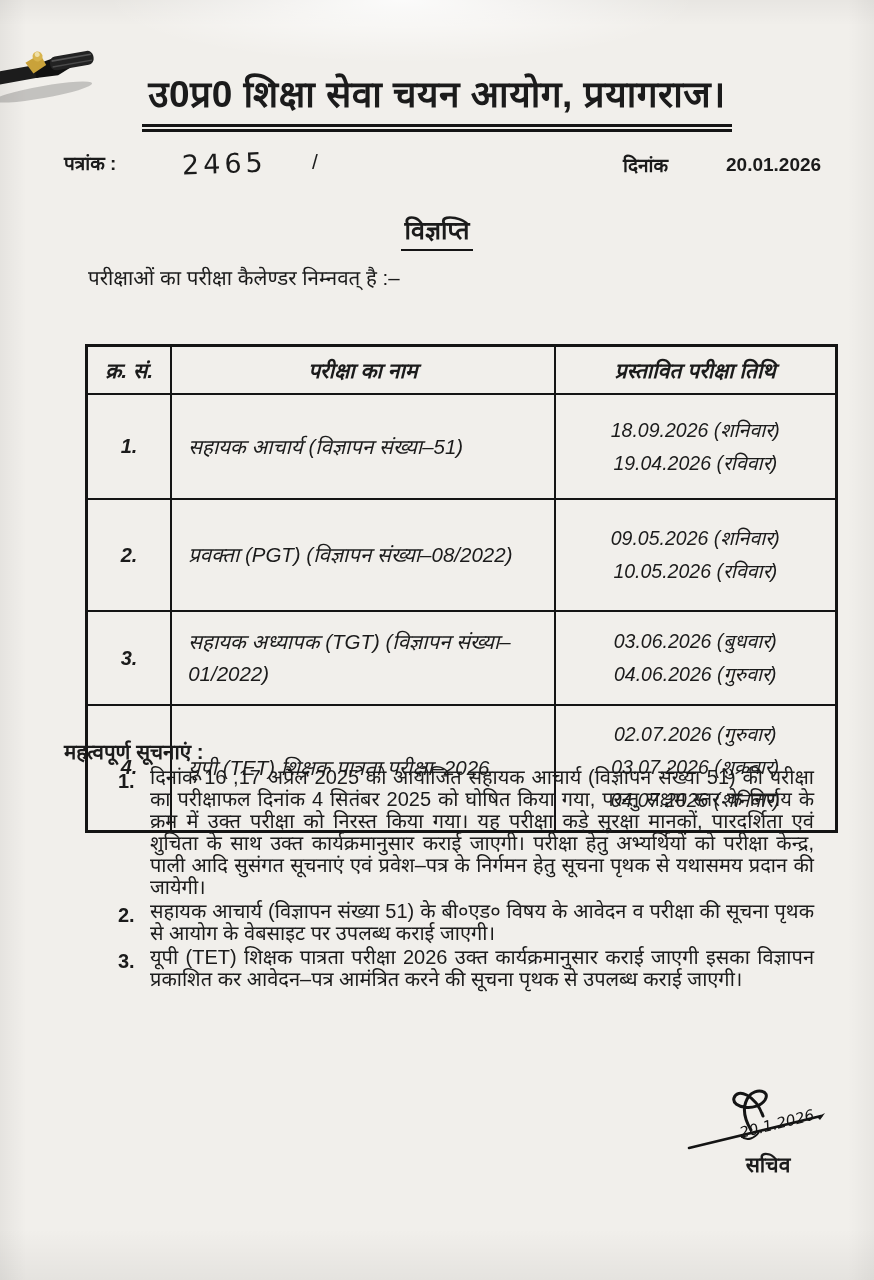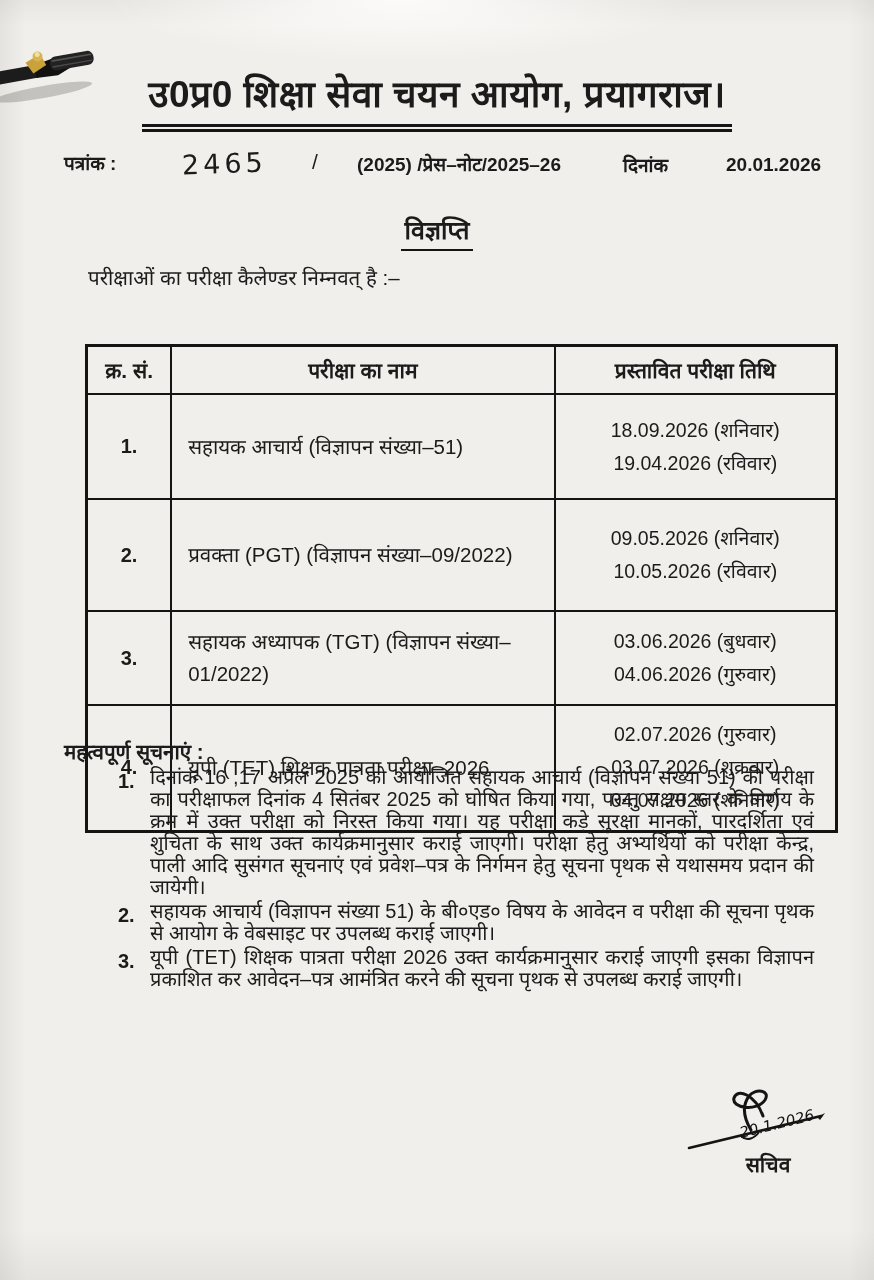--- a/index.html
+++ b/index.html
@@ -43,21 +43,21 @@
   .notice-heading{display:inline-block;font-size:25px;font-weight:bold;
     padding:0 4px 3px;border-bottom:2.5px solid #151515;}
 
   
   .intro{position:absolute;top:262px;left:88px;width:724px;font-size:20.5px;line-height:31px;}
   .intro-line1{text-align:justify;text-align-last:justify;}
   .intro-line2{text-align:left;}
 
   
   .cal-table{position:absolute;top:344px;left:85px;width:753px;border-collapse:collapse;
-    border:3px solid #141414;}
+    border:3px solid #141414;font-style:italic;}
   .cal-table th,.cal-table td{border:2.5px solid #141414;}
   .cal-table th{
     height:44px;font-size:21px;font-weight:bold;text-align:center;vertical-align:middle;
     background:
       radial-gradient(60px 18px at 22% 40%, rgba(110,190,190,.35), rgba(110,190,190,0) 70%),
       radial-gradient(70px 16px at 55% 70%, rgba(225,205,120,.35), rgba(225,205,120,0) 70%),
       radial-gradient(50px 14px at 80% 35%, rgba(150,200,195,.three 25), rgba(150,200,195,0) 70%),
       linear-gradient(180deg,#dcdbd7,#c8c7c3);
   }
   .col-sno{width:85px;}
@@ -104,21 +104,20 @@
   </svg>
 
   <div class="title-wrap">
     <span class="org-title">उ0प्र0 शिक्षा सेवा चयन आयोग, प्रयागराज।</span>
   </div>
 
   <div class="ref-row">
     <span class="ref-label">पत्रांक :</span>
     <span class="ref-number">2465</span>
     <span class="ref-slash">/</span>
-    <span class="ref-suffix">(2025) /प्रेस–नोट/2025–26</span>
     <span class="date-label">दिनांक</span>
     <span class="date-value">20.01.2026</span>
   </div>
 
   <div class="notice-heading-wrap">
     <span class="notice-heading">विज्ञप्ति</span>
   </div>
 
   <div class="intro">
     <div class="intro-line2">परीक्षाओं का परीक्षा कैलेण्डर निम्नवत् है :–</div>
@@ -141,21 +140,21 @@
       <tr class="r1">
         <td class="cell-sno">1.</td>
         <td class="cell-name">सहायक आचार्य (विज्ञापन संख्या–51)</td>
         <td class="cell-date">
           <div class="dline">18.09.2026 (शनिवार)</div>
           <div class="dline">19.04.2026 (रविवार)</div>
         </td>
       </tr>
       <tr class="r2">
         <td class="cell-sno">2.</td>
-        <td class="cell-name">प्रवक्ता (PGT) (विज्ञापन संख्या–09/2022)</td>
+        <td class="cell-name">प्रवक्ता (PGT) (विज्ञापन संख्या–08/2022)</td>
         <td class="cell-date">
           <div class="dline">09.05.2026 (शनिवार)</div>
           <div class="dline">10.05.2026 (रविवार)</div>
         </td>
       </tr>
       <tr class="r3">
         <td class="cell-sno">3.</td>
         <td class="cell-name">सहायक अध्यापक (TGT) (विज्ञापन संख्या–01/2022)</td>
         <td class="cell-date">
           <div class="dline">03.06.2026 (बुधवार)</div>

